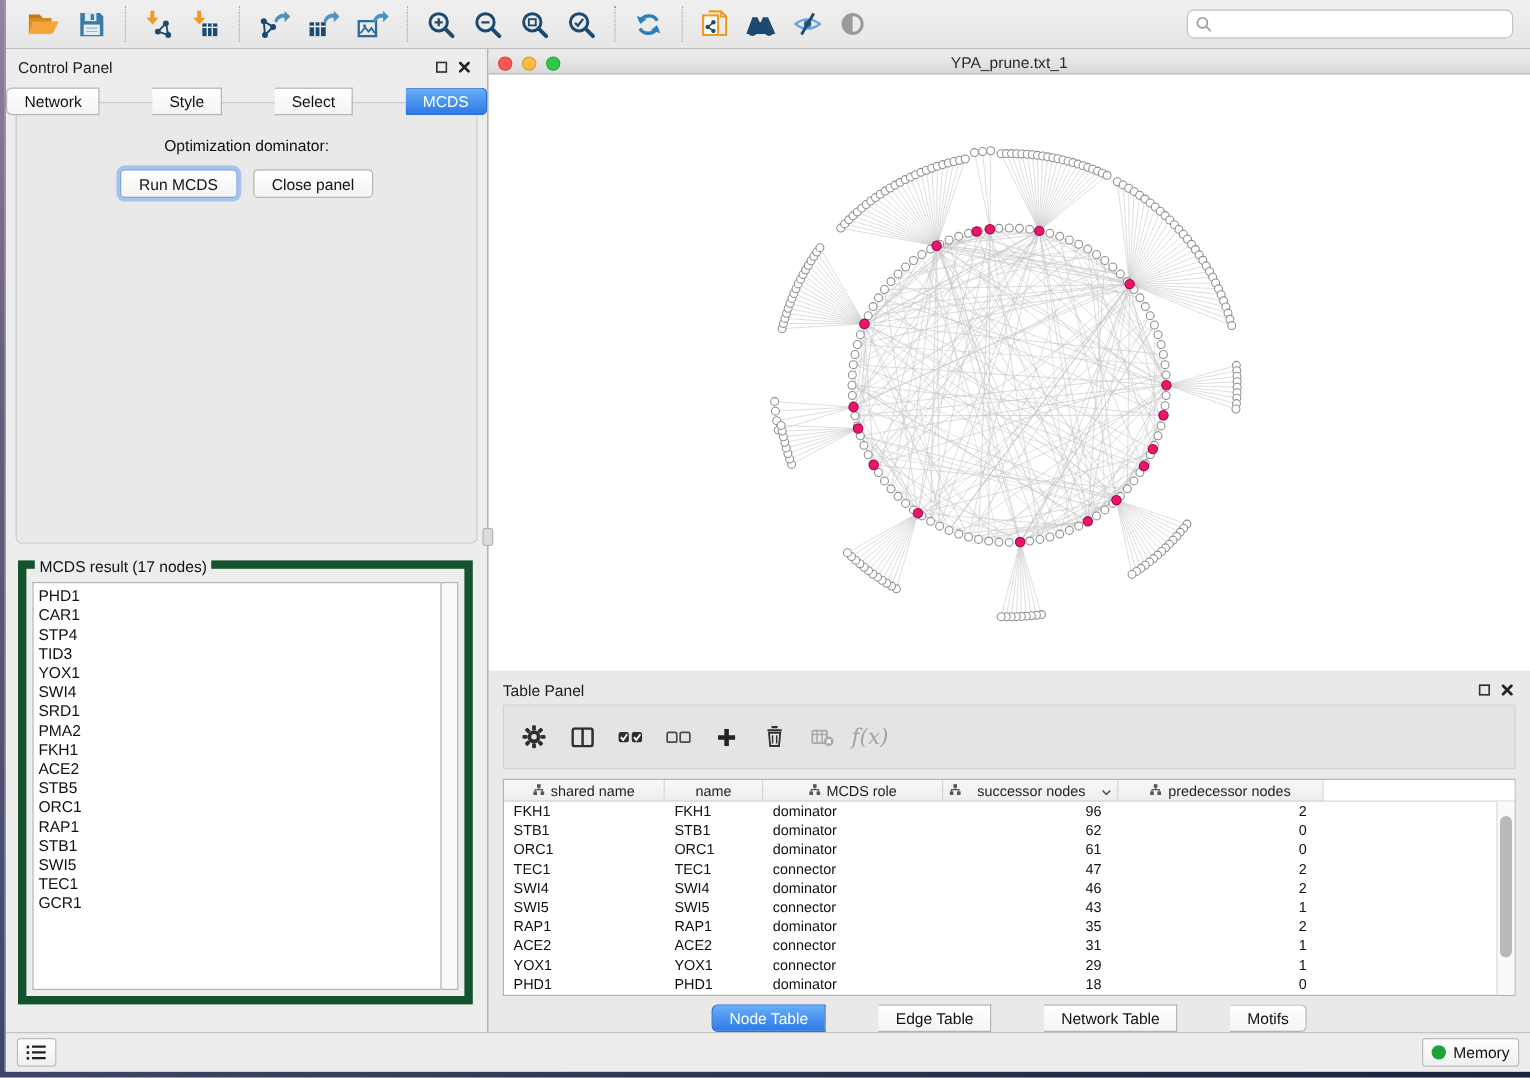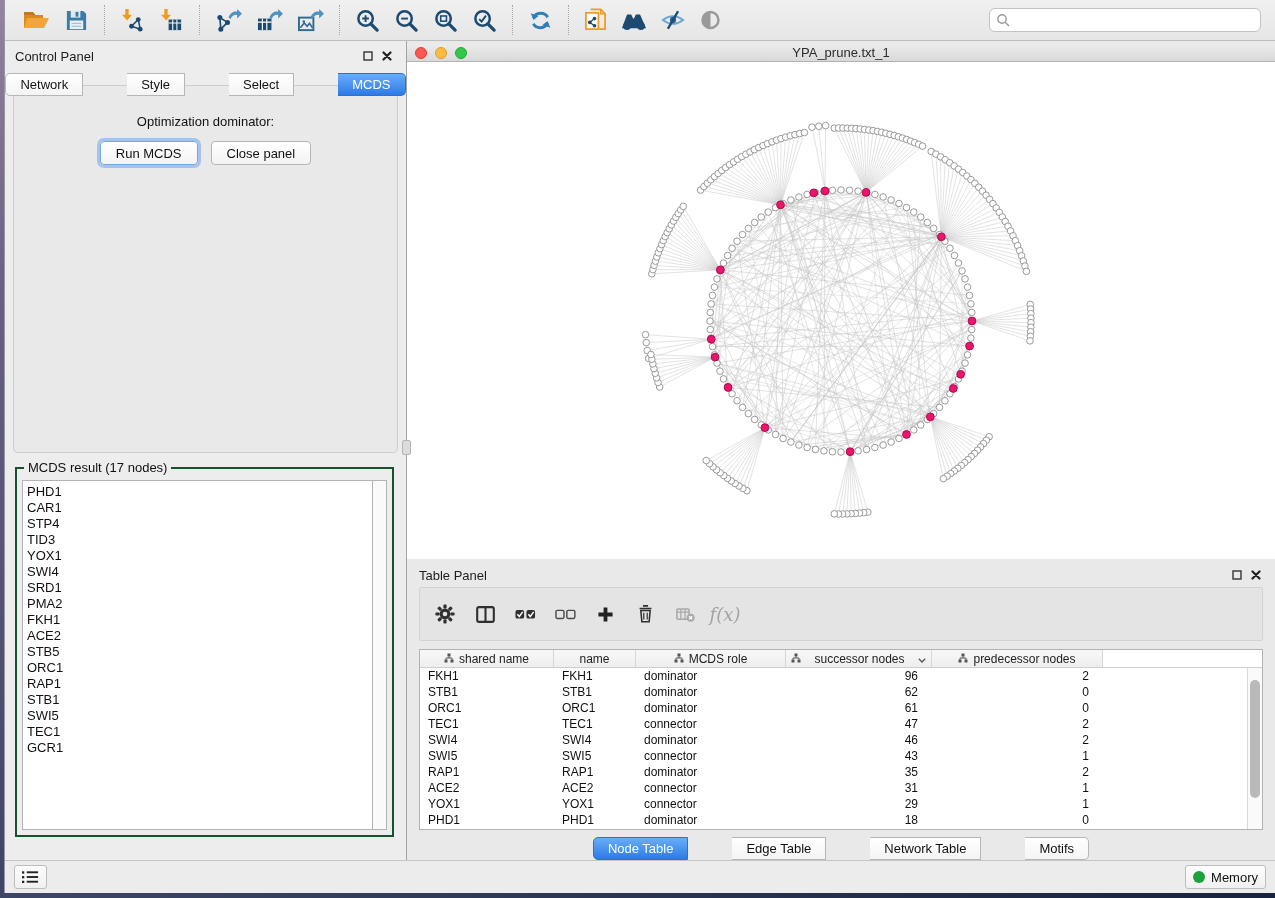--- a/index.html
+++ b/index.html
@@ -45,21 +45,21 @@
   .stepper{position:absolute;right:1px;top:1px;bottom:1px;width:18px;border-radius:0 3px 3px 0;
            background:linear-gradient(#6fb1f8,#2c78e4);display:flex;flex-direction:column;
            align-items:center;justify-content:center;gap:2px;}
   .stepper i{width:0;height:0;border-left:4px solid transparent;border-right:4px solid transparent;}
   .stepper .up{border-bottom:4px solid #fff;}
   .stepper .dn{border-top:4px solid #fff;}
   .btn-row{margin-top:12px;display:flex;justify-content:center;gap:13px;}
   .btn{font-size:13px;color:#111;background:linear-gradient(#ffffff,#f3f3f3);border:1px solid #b6b6b6;
        border-radius:4px;height:24px;padding:0 15px;cursor:pointer;}
   .btn.focus{box-shadow:0 0 0 3px rgba(120,170,240,.6);border-color:#7aa6e0;}
-  .fieldset{margin:14px 12px 0 10px;height:370px;border:2px solid #14532d;position:relative;background:#ededed;}
+  .fieldset{margin:14px 12px 0 10px;height:370px;border:7px solid #14532d;position:relative;background:#ededed;}
   .legend{position:absolute;top:-9px;left:7px;background:#ededed;padding:0 4px;font-size:13px;color:#111;}
   .mcds-list{position:absolute;left:5px;right:20px;top:11px;bottom:5px;background:#fff;
              border:1px solid #b3b3b3;border-right:none;padding:3px 0 0 4px;overflow:hidden;}
   .mcds-item{font-size:13px;line-height:16px;color:#111;}
   .list-scroll{position:absolute;right:5px;top:11px;bottom:5px;width:15px;background:#fafafa;
                border:1px solid #b3b3b3;}
   
   .net-titlebar{height:18px;background:linear-gradient(#ececec,#d9d9d9);border-bottom:1px solid #b3b3b3;
                 display:flex;align-items:center;padding:0 8px;position:relative;flex:0 0 auto;}
   .tl{width:12px;height:12px;border-radius:50%;margin-right:8px;cursor:pointer;flex:0 0 auto;}

